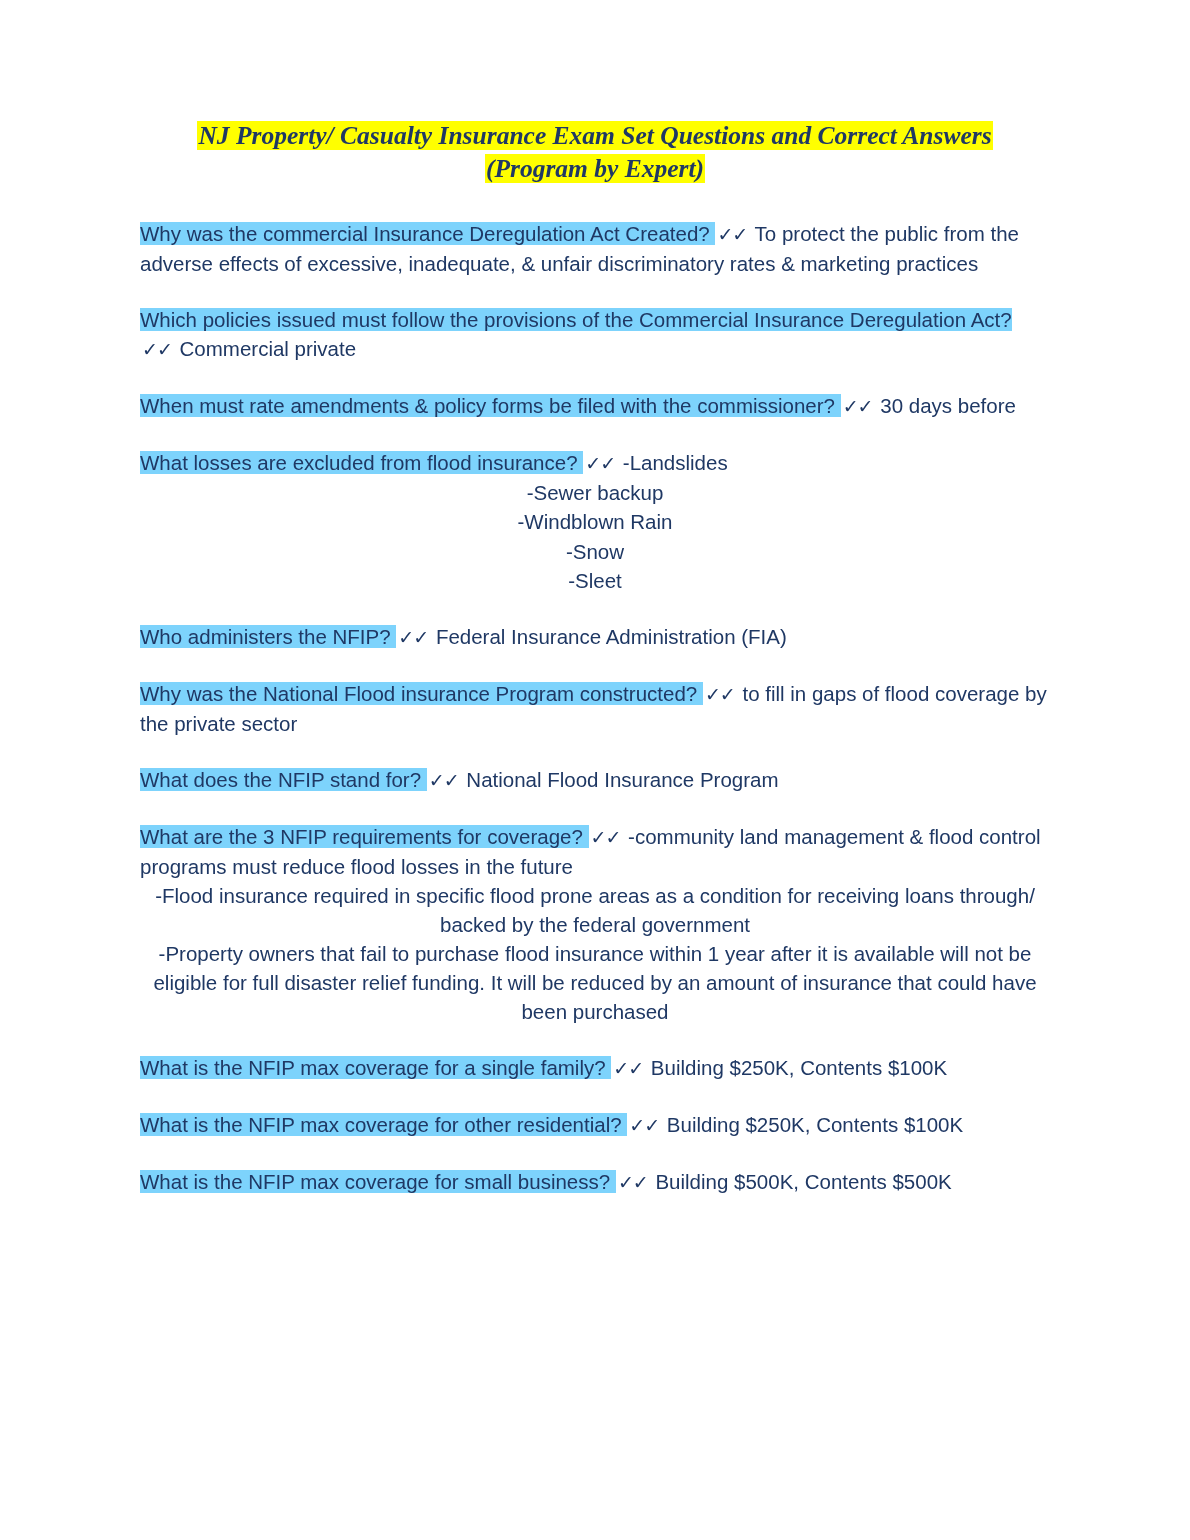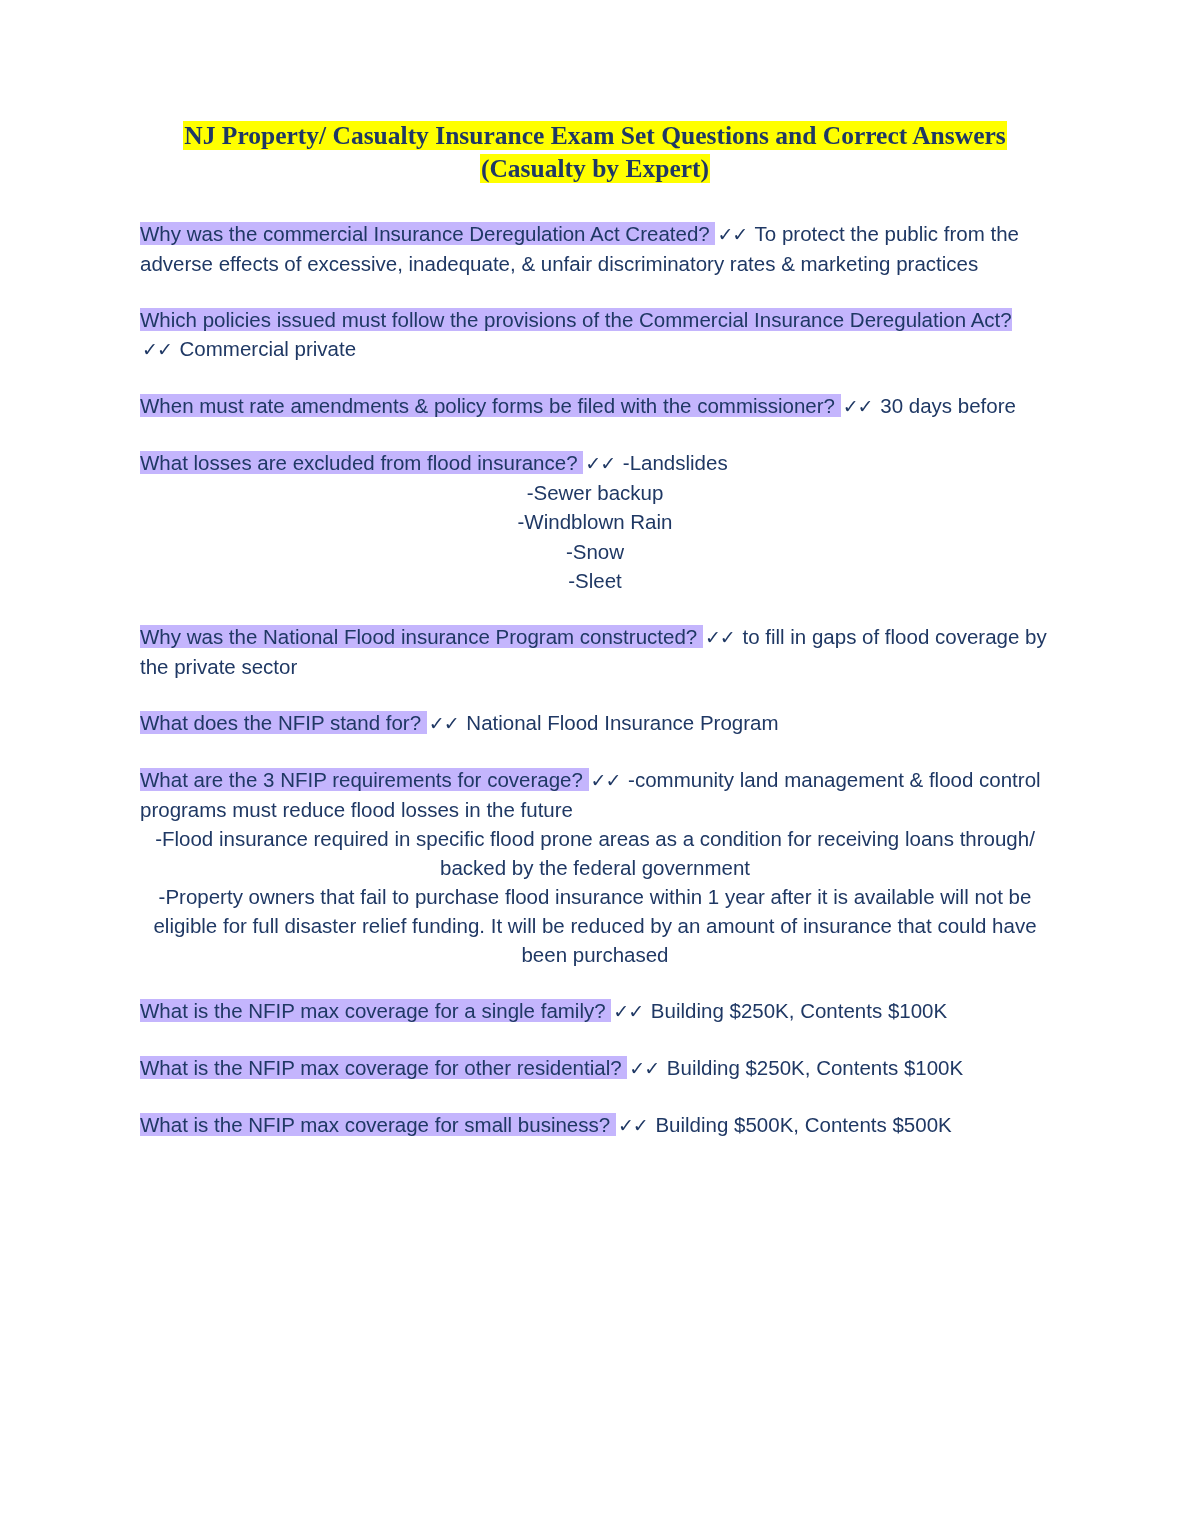--- a/index.html
+++ b/index.html
@@ -21,34 +21,35 @@
     padding: 120px 140px 60px 140px;
   }
   .doc-title {
     text-align: center;
     font-family: "Liberation Serif", serif;
     font-weight: bold;
     font-size: 25.5px;
     line-height: 1.28;
     color: #1f3864;
     margin: 0 0 34px 0;
+    font-style: italic;
   }
   .doc-title .hl {
     background: #ffff00;
     padding: 0 1px;
   }
   .qa-block {
     font-size: 20.5px;
     line-height: 1.42;
     color: #1f3864;
     margin: 0 0 27px 0;
     max-width: 915px;
   }
   .qa-block .q {
-    background: #c4b5fd;
+    background: #7dd3fc;
   }
   .qa-block .check {
     font-size: 19px;
     letter-spacing: -1px;
     padding: 0 2px;
   }
   .qa-block .line {
     display: block;
     text-align: center;
   }
@@ -56,28 +57,29 @@
     margin-bottom: 0;
   }
 </style>
 </head>
 <body>
 
 <div class="page">
 
   <h1 class="doc-title">
     <span class="hl">NJ Property/ Casualty Insurance Exam Set Questions and Correct Answers</span><br>
-    <span class="hl">(Casualty by Expert)</span>
+    <span class="hl">(Program by Expert)</span>
   </h1>
 
   <div id="qa-container">
       <p class="qa-block"><span class="q">Why was the commercial Insurance Deregulation Act Created? </span><span class="check">✓✓</span><span> To protect the public from the adverse effects of excessive, inadequate, &amp; unfair discriminatory rates &amp; marketing practices</span></p>
       <p class="qa-block"><span class="q">Which policies issued must follow the provisions of the Commercial Insurance Deregulation Act? </span><span class="check">✓✓</span><span> Commercial private</span></p>
       <p class="qa-block"><span class="q">When must rate amendments &amp; policy forms be filed with the commissioner? </span><span class="check">✓✓</span><span> 30 days before</span></p>
       <p class="qa-block"><span class="q">What losses are excluded from flood insurance? </span><span class="check">✓✓</span><span> -Landslides</span><span class="line">-Sewer backup</span><span class="line">-Windblown Rain</span><span class="line">-Snow</span><span class="line">-Sleet</span></p>
+      <p class="qa-block"><span class="q">Who administers the NFIP? </span><span class="check">✓✓</span><span> Federal Insurance Administration (FIA)</span></p>
       <p class="qa-block"><span class="q">Why was the National Flood insurance Program constructed? </span><span class="check">✓✓</span><span> to fill in gaps of flood coverage by the private sector</span></p>
       <p class="qa-block"><span class="q">What does the NFIP stand for? </span><span class="check">✓✓</span><span> National Flood Insurance Program</span></p>
       <p class="qa-block"><span class="q">What are the 3 NFIP requirements for coverage? </span><span class="check">✓✓</span><span> -community land management &amp; flood control programs must reduce flood losses in the future</span><span class="line">-Flood insurance required in specific flood prone areas as a condition for receiving loans through/ backed by the federal government</span><span class="line">-Property owners that fail to purchase flood insurance within 1 year after it is available will not be eligible for full disaster relief funding. It will be reduced by an amount of insurance that could have been purchased</span></p>
       <p class="qa-block"><span class="q">What is the NFIP max coverage for a single family? </span><span class="check">✓✓</span><span> Building $250K, Contents $100K</span></p>
       <p class="qa-block"><span class="q">What is the NFIP max coverage for other residential? </span><span class="check">✓✓</span><span> Building $250K, Contents $100K</span></p>
       <p class="qa-block last"><span class="q">What is the NFIP max coverage for small business? </span><span class="check">✓✓</span><span> Building $500K, Contents $500K</span></p>
     </div>
 
 </div>
 

